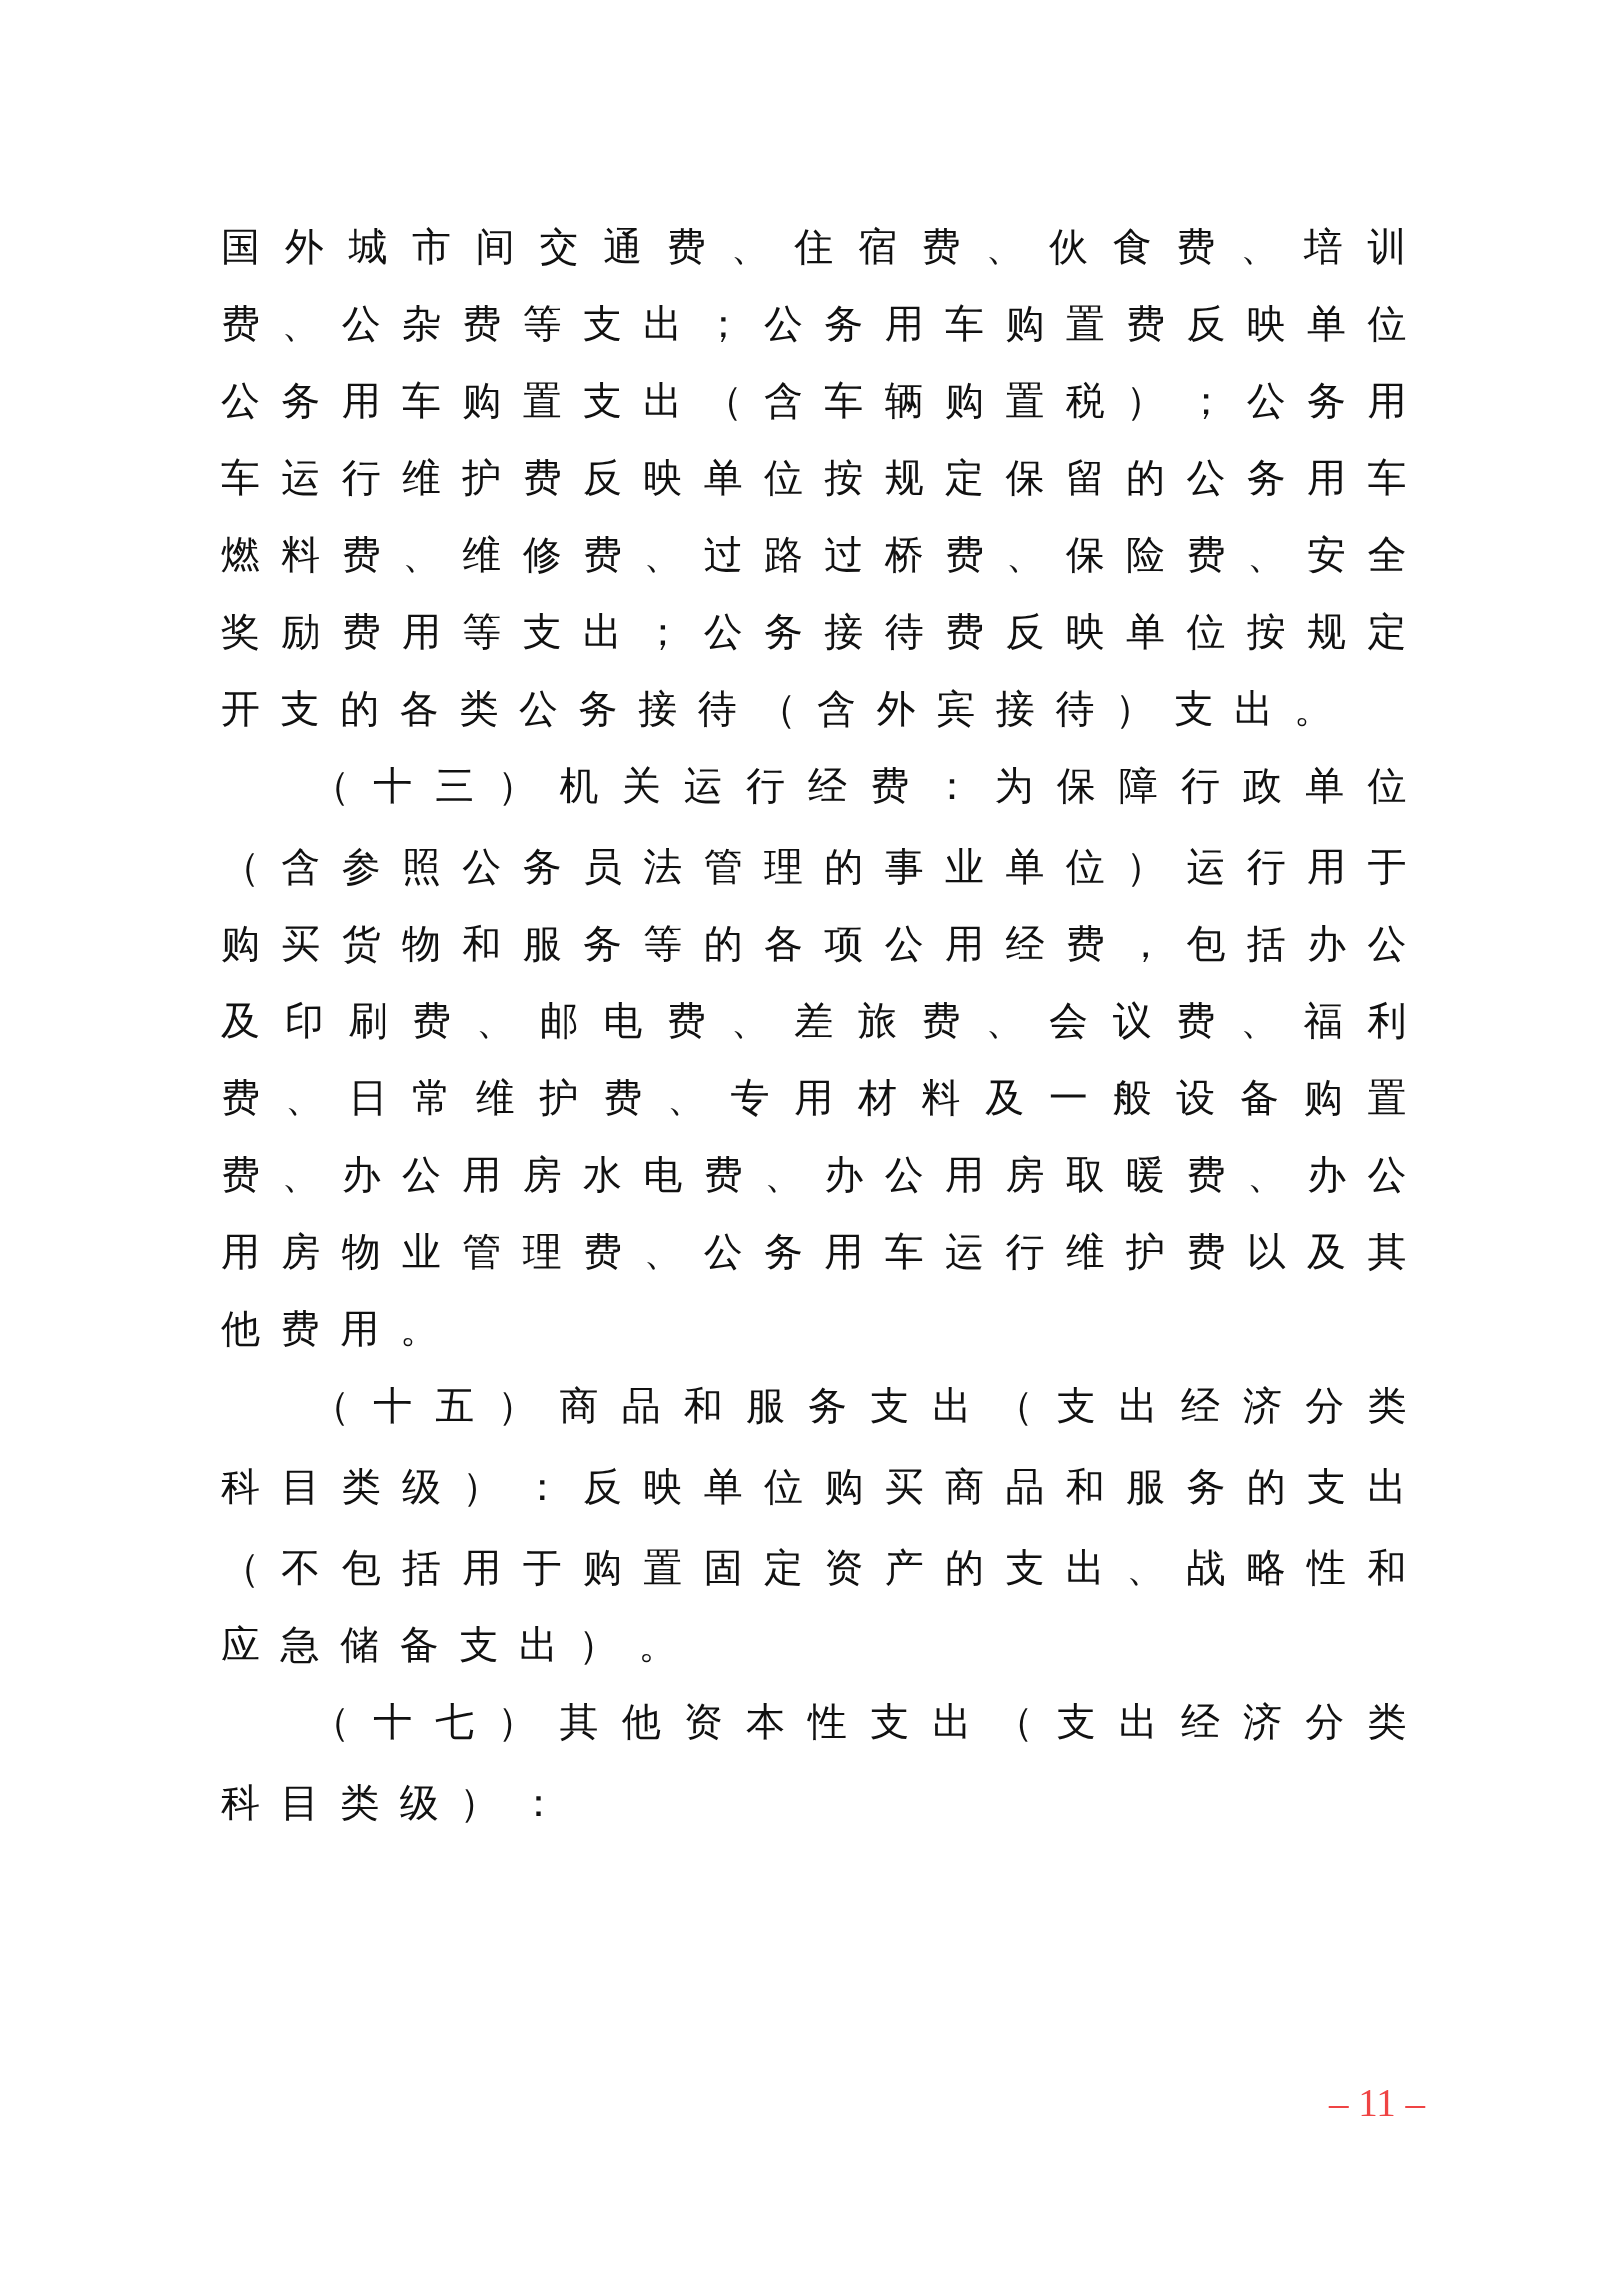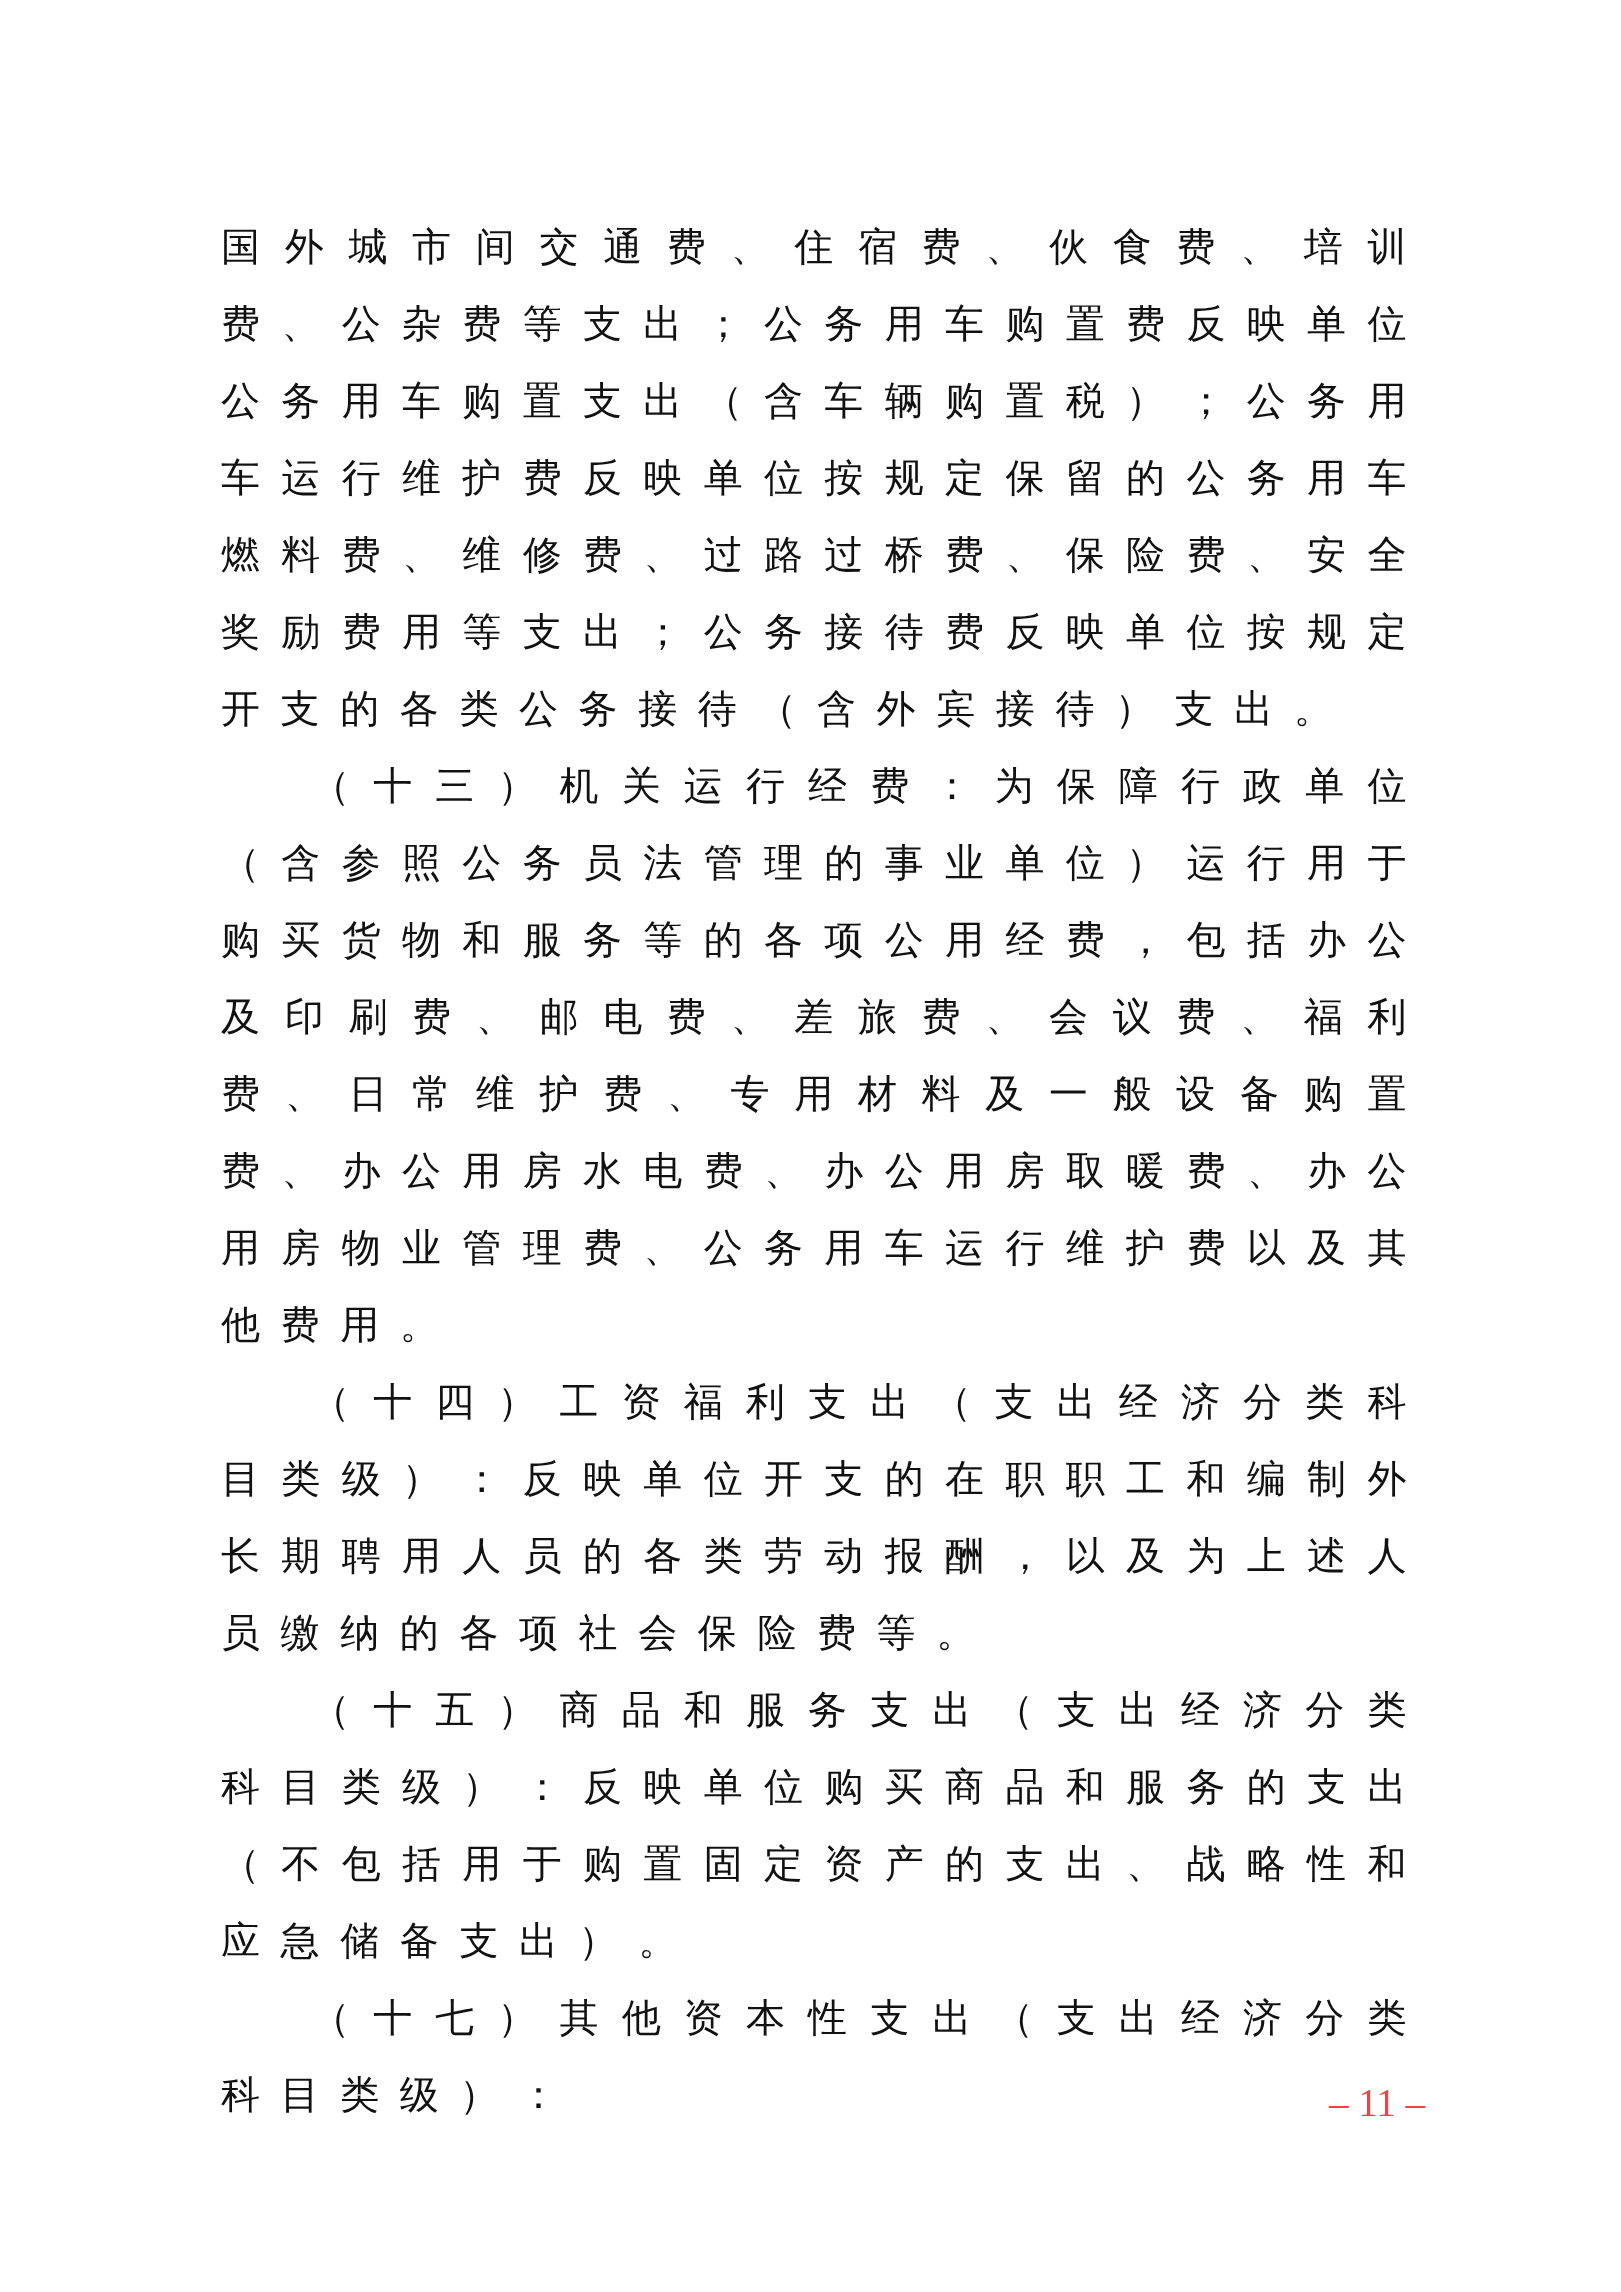--- a/index.html
+++ b/index.html
@@ -7,33 +7,32 @@
   .page {
     position: absolute; left: 0; top: 0; width: 1621px; height: 1643px; background: #fff;
   }
   .content {
     position: absolute; left: 221px; top: 208px; width: 1206px;
     font-family: "DejaVu Serif", "Liberation Serif", serif;
     font-size: 39px; line-height: 77px; color: #111;
   }
   .para { margin: 0; text-align: justify; text-align-last: left; letter-spacing: 20.6px; }
   .para.indent { text-indent: 90px; }
-  .lead { font-family: Liberation Serif, serif; font-weight: normal; }
+  .lead { font-family: Liberation Mono, monospace; font-weight: normal; }
   .page-number {
     position: absolute; right: 196px; top: 2080px;
     font-family: "Liberation Serif", "DejaVu Serif", serif; font-size: 39px; color: #ef4444;
   }
 </style>
 </head>
 <body>
 
 <div class="page">
   <div class="content">
     <p class="para"><span>国外城市间交通费、住宿费、伙食费、培训费、公杂费等支出；公务用车购置费反映单位公务用车购置支出（含车辆购置税）；公务用车运行维护费反映单位按规定保留的公务用车燃料费、维修费、过路过桥费、保险费、安全奖励费用等支出；公务接待费反映单位按规定开支的各类公务接待（含外宾接待）支出。</span></p>
     <p class="para indent"><span class="lead">（十三）机关运行经费：</span><span>为保障行政单位（含参照公务员法管理的事业单位）运行用于购买货物和服务等的各项公用经费，包括办公及印刷费、邮电费、差旅费、会议费、福利费、日常维护费、专用材料及一般设备购置费、办公用房水电费、办公用房取暖费、办公用房物业管理费、公务用车运行维护费以及其他费用。</span></p>
-    <p class="para indent"><span class="lead">（十四）工资福利支出（支出经济分类科目类级）：</span><span>反映单位开支的在职职工和编制外长期聘用人员的各类劳动报酬，以及为上述人员缴纳的各项社会保险费等。</span></p>
     <p class="para indent"><span class="lead">（十五）商品和服务支出（支出经济分类科目类级）：</span><span>反映单位购买商品和服务的支出（不包括用于购置固定资产的支出、战略性和应急储备支出）。</span></p>
     <p class="para indent"><span class="lead">（十七）其他资本性支出（支出经济分类科目类级）：</span></p>
 
   </div>
   <div class="page-number">– 11 –</div>
 </div>
 
 
 </body></html>

